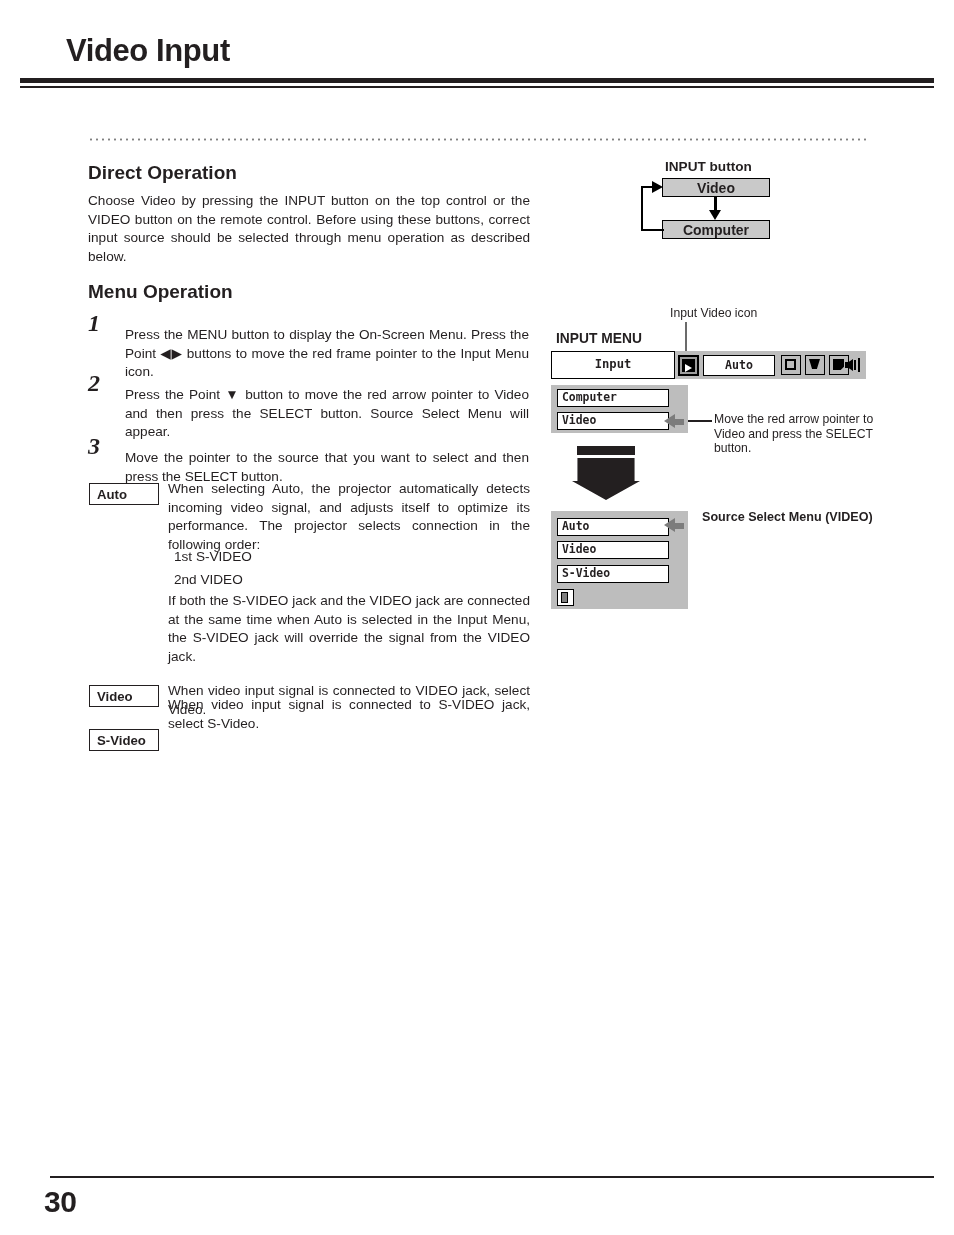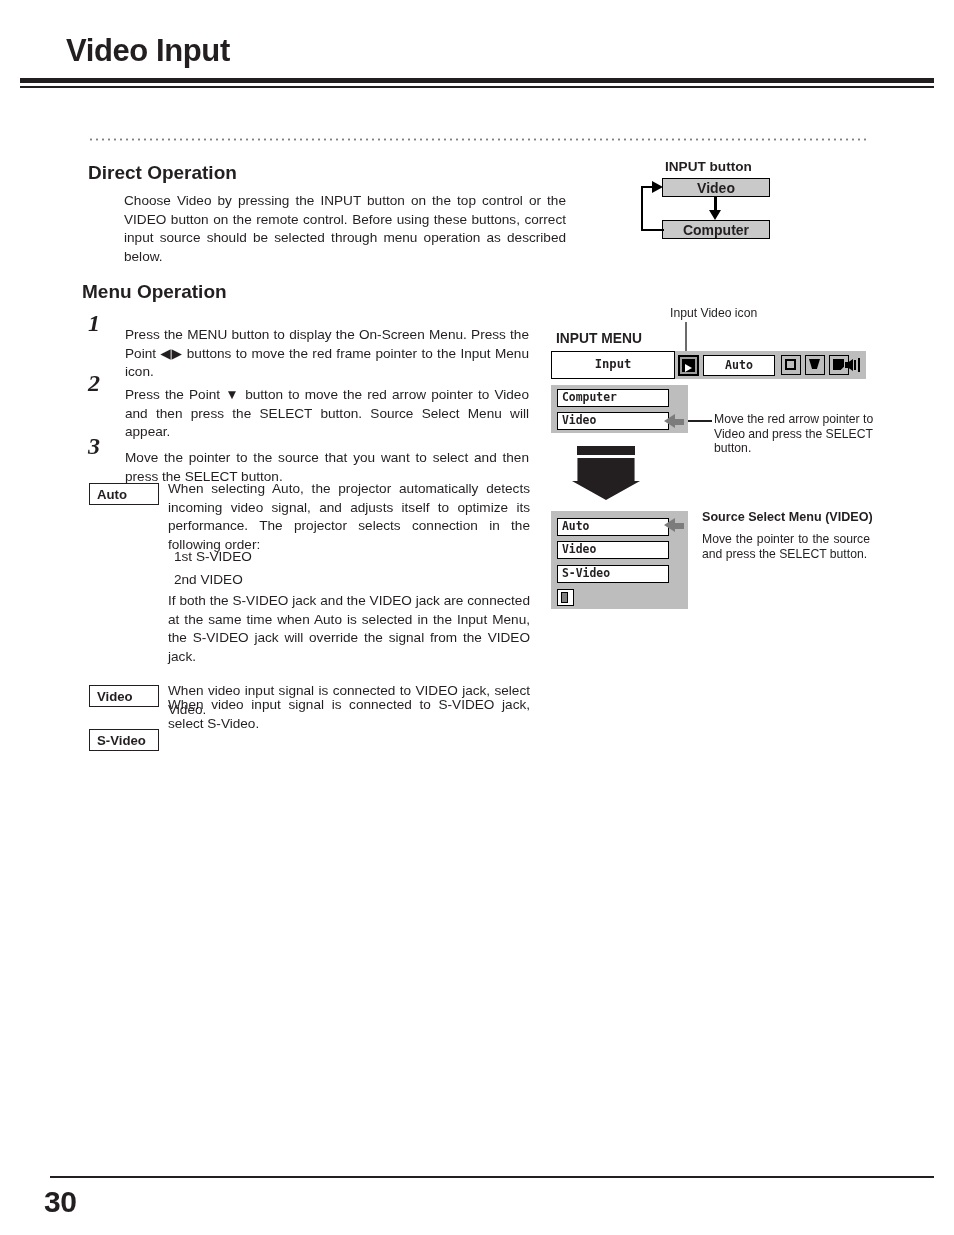--- a/index.html
+++ b/index.html
@@ -57,31 +57,31 @@
     background-repeat: repeat-x;
   }
 
   
   .sub-head {
     position: absolute;
     font-size: 19px;
     font-weight: bold;
   }
   #direct-operation-heading { left: 88px; top: 162px; }
-  #menu-operation-heading  { left: 82px; top: 281px; }
+  #menu-operation-heading  { left: 88px; top: 281px; }
 
   .body-par {
     position: absolute;
     font-size: 13.6px;
     line-height: 18.6px;
     text-align: justify;
     color: #231f20;
   }
   #direct-operation-text {
-    left: 88px; top: 192px; width: 442px; margin-left: 36px;
+    left: 88px; top: 192px; width: 442px;
   }
 
   
   .step { position: absolute; }
   .step .num {
     position: absolute;
     left: 0; top: -4px;
     width: 26px;
     font-family: "Liberation Serif", serif;
     font-style: italic;
@@ -557,18 +557,17 @@
     <div class="ss-row" id="ss-row-svideo">S-Video</div>
     <div id="ss-exit-icon">
       <span class="door"></span>
     </div>
   </div>
   <div id="ss-arrow">
     <span class="head"></span>
     <span class="tail"></span>
   </div>
   <div id="source-select-title">Source Select Menu (VIDEO)</div>
-  <div id="source-select-desc">Move the pointer to the source and press the SELECT button.</div>
 
   <div id="footer-rule"></div>
   <div id="page-number">30</div>
 
 </div>
 
 </body></html>

